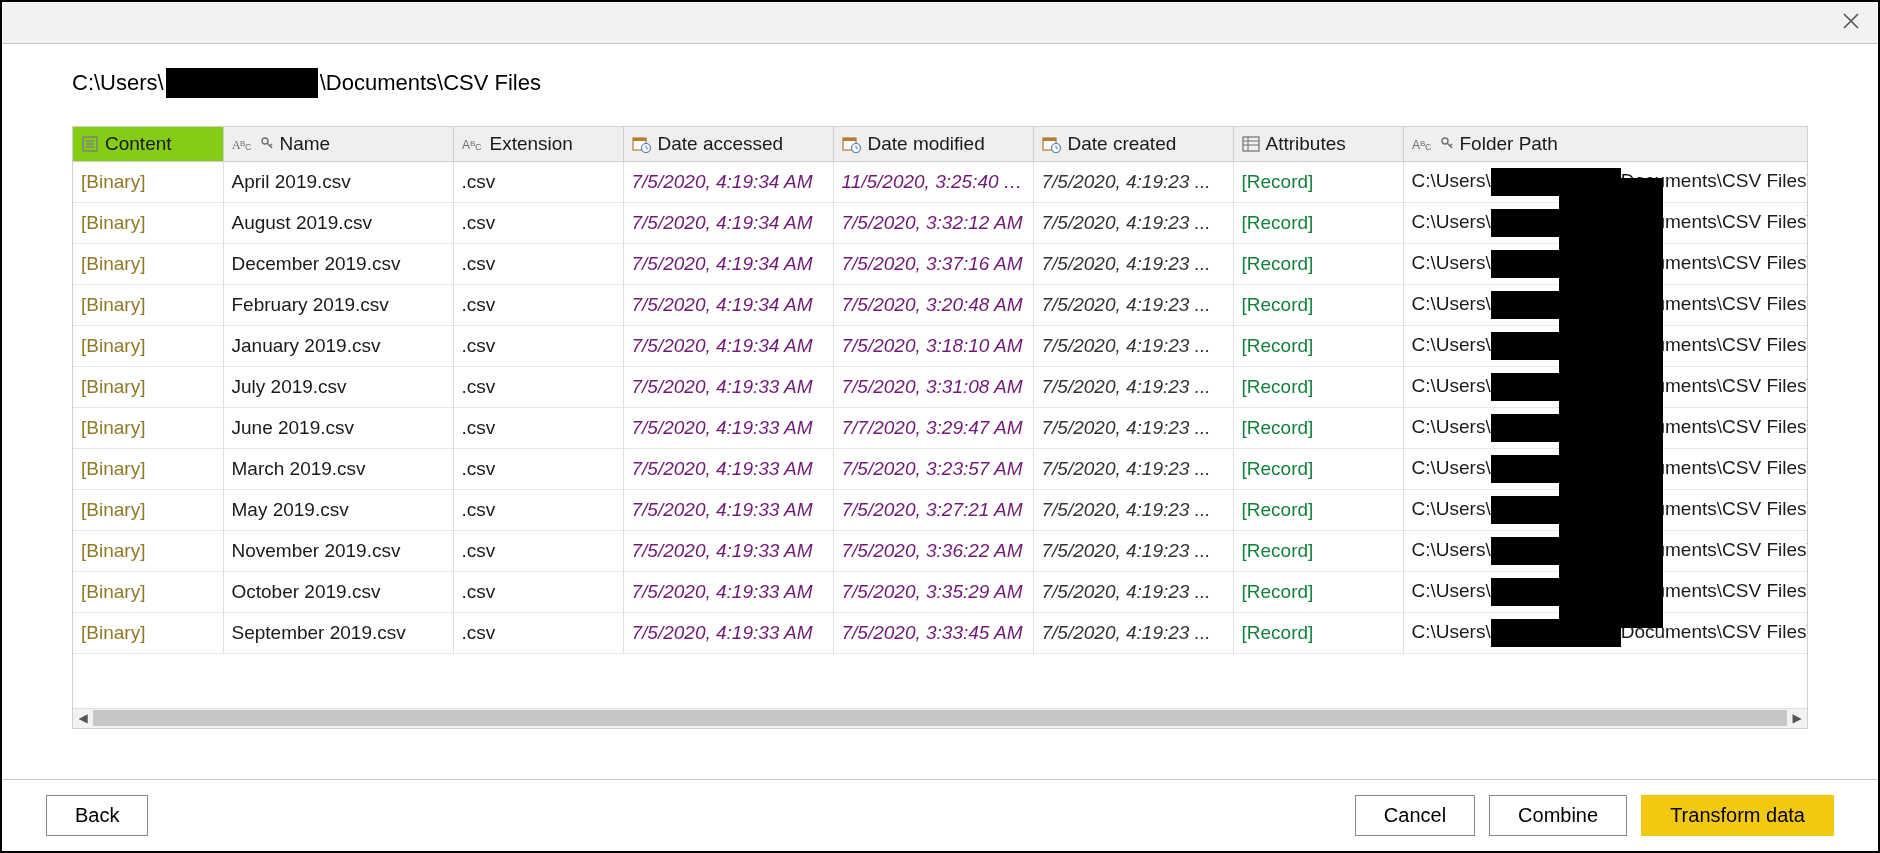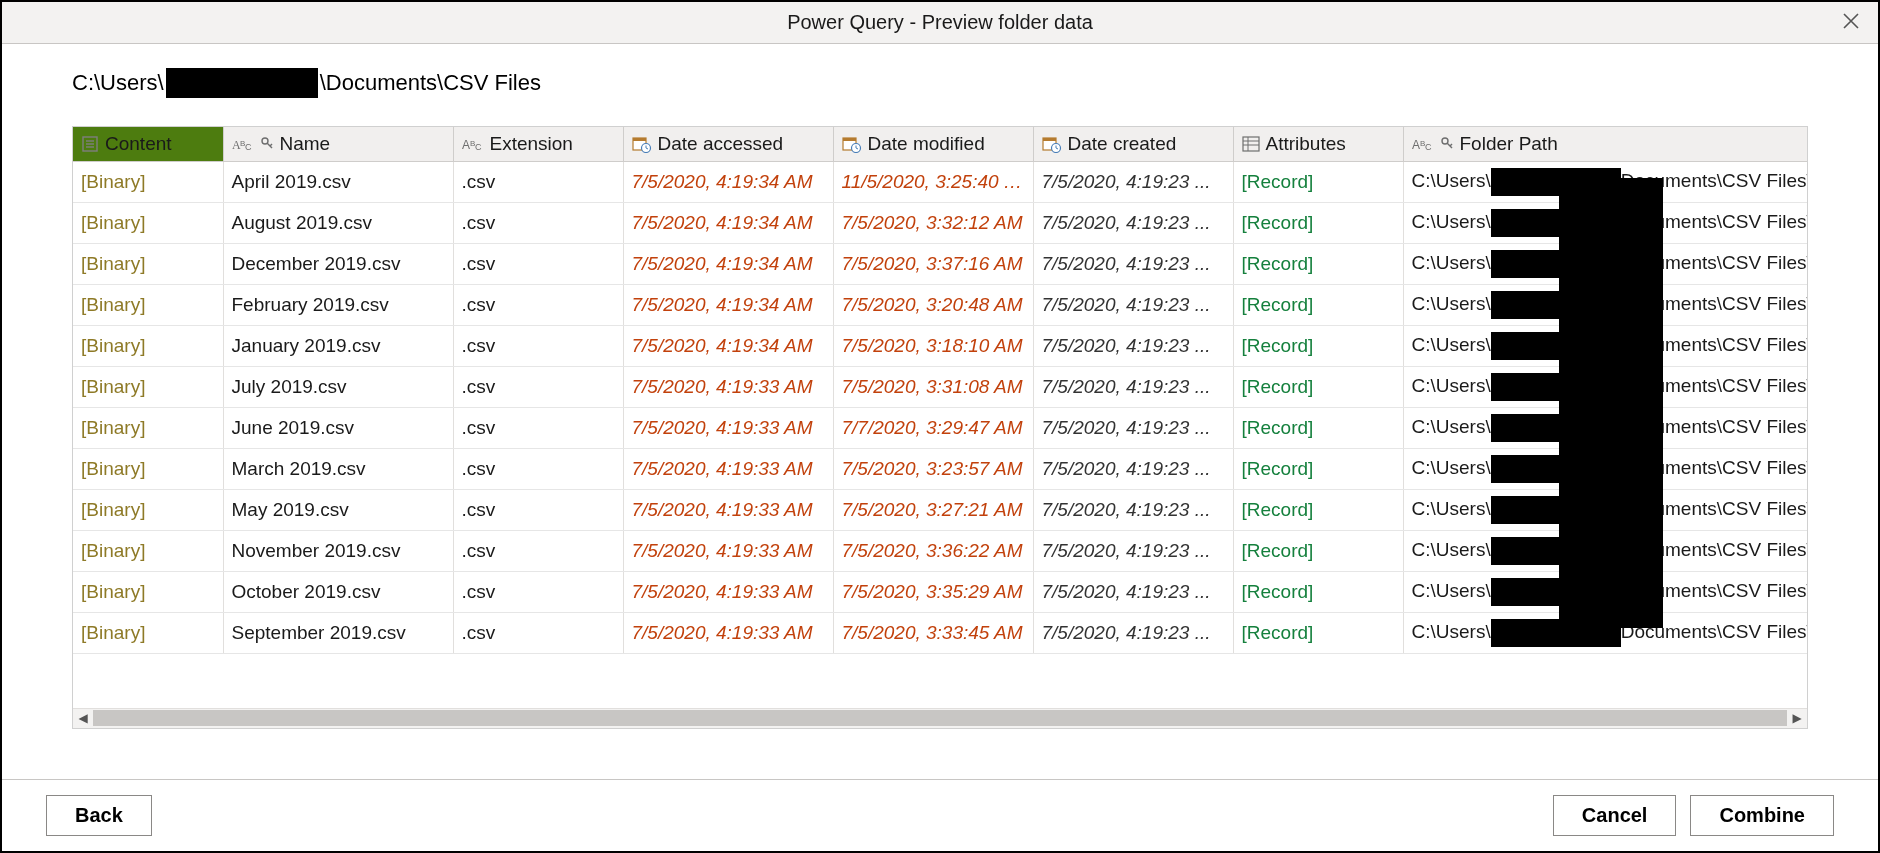--- a/index.html
+++ b/index.html
@@ -78,37 +78,37 @@
     height: 32px;
   }
   th {
     background: #f1efee;
     font-weight: 400;
     color: #1a1a1a;
     border-bottom: 1px solid #cfcdcb;
     border-right: 1px solid #cfcdcb;
   }
   th:first-child {
-    background: #4d7c0f;
+    background: #84cc16;
   }
   th .hdr {
     display: flex;
     align-items: center;
     gap: 6px;
   }
   th .icon { flex-shrink: 0; display:inline-flex; }
   .col-content { width: 150px; }
   .col-name { width: 230px; }
   .col-ext { width: 170px; }
   .col-da { width: 210px; }
   .col-dm { width: 200px; }
   .col-dc { width: 200px; }
   .col-attr { width: 170px; }
   .col-fp { width: 440px; }
-  td.date { font-style: italic; color: #c2410c; }
+  td.date { font-style: italic; color: #701a75; }
   td.date-trunc { font-style: italic; color: #333; margin-top: 44px; }
   td.binary { color: #8e7a27; margin-top: 28px; }
   td.record { color: #15803d; }
   td.fp { position: relative; overflow: visible; }
   td.fp .fp-pre, td.fp .fp-post { display:inline; }
   td.fp .redact2 {
     display:inline-block;
     width:130px;
     height:28px;
     background:#000;
@@ -145,42 +145,40 @@
     gap: 14px;
   }
   .footer .spacer { flex: 1; }
   .btn {
     font-size: 20px;
     padding: 8px 28px;
     background: #fff;
     border: 1px solid #8a8886;
     cursor: pointer;
     min-width: 90px;
-    font-weight: bold;
   }
   .btn.primary {
     background: #f2c811;
     border-color: #f2c811;
   }
   
   .big-redact {
     position: absolute;
     top: 51px;
     left: 1486px;
     width: 104px;
     height: 450px;
     background: #000;
     z-index: 5;
   }
 </style>
 </head>
 <body>
 
 <div class="titlebar">
-  <span>Power Query - Preview folder data</span>
   <span class="close">
     <svg width="18" height="18" viewBox="0 0 18 18">
         <path d="M2 2 L16 16 M16 2 L2 16" stroke="#555" stroke-width="1.6" fill="none"></path>
       </svg>
   </span>
 </div>
 
 <div class="content">
   <div class="pathline">
     <span>C:\Users\</span>
@@ -455,13 +453,14 @@
       <div class="arrow">▶</div>
     </div>
   </div>
 </div>
 
 <div class="footer">
   <button class="btn">Back</button>
   <div class="spacer"></div>
   <button class="btn">Cancel</button>
   <button class="btn">Combine</button>
+  <button class="btn primary">Transform data</button>
 </div>
 
 </body></html>

